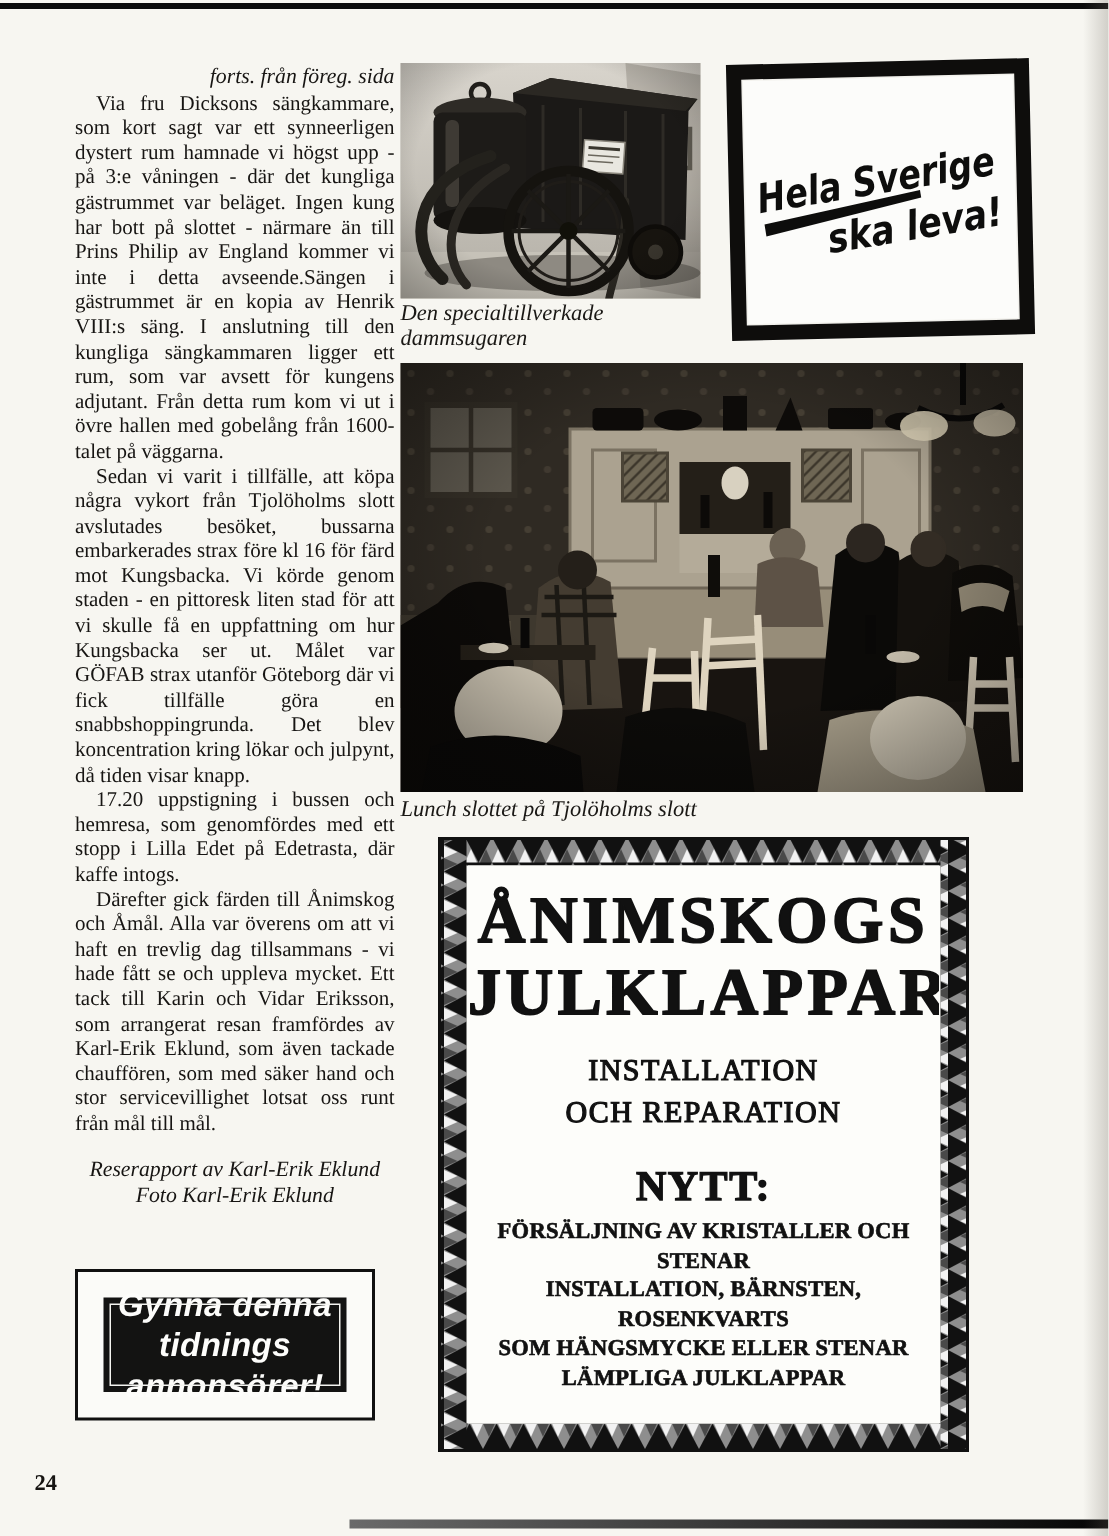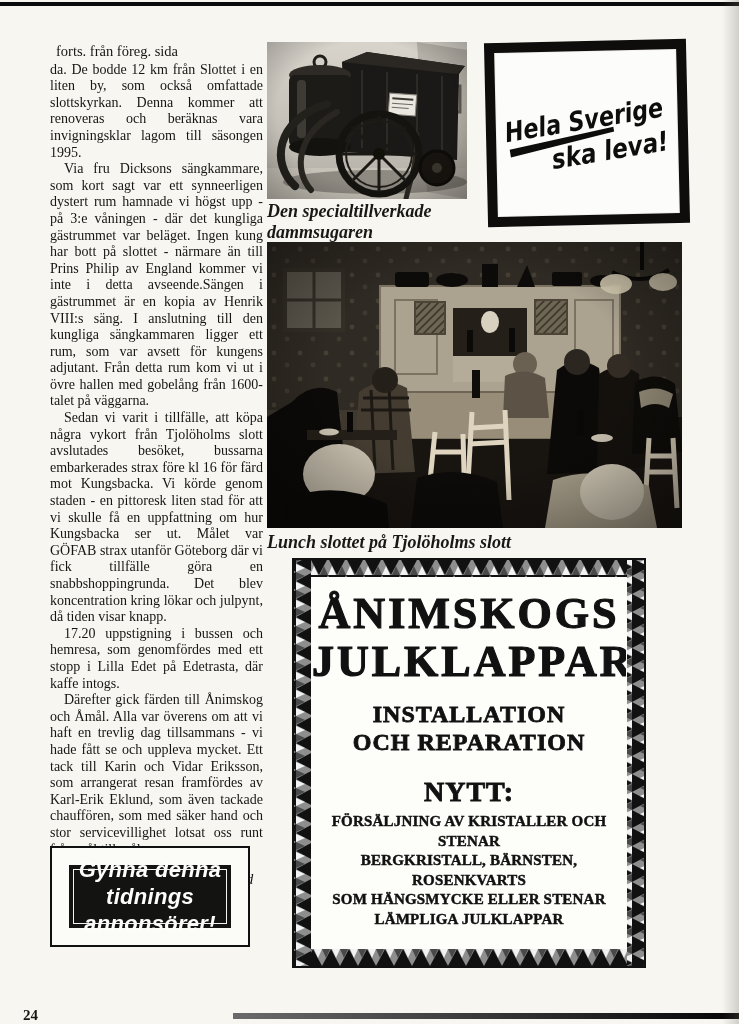--- a/index.html
+++ b/index.html
@@ -11,27 +11,27 @@
   
   .top-scan-bar{position:absolute;left:0;top:2px;width:739px;height:4px;background:#0b0b0b;}
   .bottom-scan-bar{position:absolute;left:233px;top:1013px;width:506px;height:6px;
     background:linear-gradient(to right,#6a6a6a,#050505);}
   .right-edge-shadow{position:absolute;right:0;top:0;width:17px;height:1024px;
     background:linear-gradient(to right,rgba(110,105,95,0),rgba(110,105,95,0.28));}
 
   
   .article{position:absolute;left:50px;top:43px;width:213px;
     font-size:14px;line-height:16.6px;text-align:justify;}
-  .cont-note{font-size:14.5px;margin:0 0 2px 6px;text-align:left;}
+  .cont-note{font-style:italic;font-size:14.5px;margin:0 0 2px 6px;text-align:right;}
   .article p{margin:0;text-indent:14px;}
   .article p.first{text-indent:0;}
   .bylines{margin-top:13px;text-align:center;font-style:italic;font-size:14.5px;line-height:17.5px;}
 
   
-  .caption{position:absolute;font-style:italic;font-weight:bold;font-size:18px;color:#1a1815;}
+  .caption{position:absolute;font-style:italic;font-weight:normal;font-size:15px;color:#1a1815;}
   .caption-vacuum{left:267px;top:201px;width:210px;}
   .caption-lunch{left:267px;top:532px;width:300px;}
 
   
   .photo{position:absolute;background:#b9b5ad;}
   .photo-vacuum{left:267px;top:42px;width:200px;height:157px;}
   .photo-lunch{left:267px;top:242px;width:415px;height:286px;}
   .photo svg{display:block;}
 
   
@@ -40,50 +40,49 @@
     transform:rotate(-1.3deg);box-shadow:0 0 0 1px #f2f1ec inset;}
   .logo-frame svg{display:block;width:100%;height:100%;}
 
   
   .ad-elservice{position:absolute;left:292px;top:558px;width:354px;height:410px;}
   .ad-border{position:absolute;left:0;top:0;width:354px;height:410px;}
   .ad-content{position:absolute;left:20px;top:19px;width:314px;height:372px;
     background:#fdfdfa;text-align:center;overflow:hidden;}
   .ad-title{font-weight:bold;font-size:44px;line-height:46px;letter-spacing:3px;
     margin-top:14px;-webkit-text-stroke:1.2px #111;color:#111;}
-  .ad-sub{font-weight:bold;font-size:24px;line-height:28px;letter-spacing:1px;
+  .ad-sub{font-weight:normal;font-size:20px;line-height:28px;letter-spacing:1px;
     margin-top:15px;-webkit-text-stroke:0.8px #111;color:#111;}
   .ad-nytt{font-weight:bold;font-size:28px;line-height:32px;letter-spacing:1px;
     margin-top:20px;-webkit-text-stroke:0.9px #111;color:#111;}
   .ad-lines{margin-top:4px;font-weight:bold;font-size:15px;line-height:19.5px;
     letter-spacing:0.2px;-webkit-text-stroke:0.45px #111;color:#111;}
   .ad-phones{margin-top:15px;font-weight:bold;font-size:20px;line-height:26px;
     letter-spacing:0.6px;-webkit-text-stroke:0.7px #111;color:#111;}
 
   
   .ad-gynna{position:absolute;left:50px;top:846px;width:200px;height:101px;
     border:2px solid #101010;background:#fbfbf8;padding:17px;box-sizing:border-box;}
   .ad-gynna-inner{width:100%;height:100%;background:#131312;box-sizing:border-box;
     display:flex;flex-direction:column;justify-content:center;align-items:center;
     outline:1px solid #f4f4f0;outline-offset:-5px;}
   .ad-gynna-inner div{color:#fdfdfb;font-family:"Liberation Sans",sans-serif;
     font-style:italic;font-weight:bold;font-size:22px;line-height:27px;letter-spacing:0.3px;}
 
-  .page-number{position:absolute;left:23px;top:1007px;font-weight:bold;font-size:15px;}
+  .page-number{position:absolute;left:23px;top:981px;font-weight:bold;font-size:15px;}
 </style>
 </head>
 <body>
 
 <div id="page">
 
   <div class="top-scan-bar"></div>
 
   <div class="article">
     <div class="cont-note">forts. från föreg. sida</div>
-    <p class="first">da. De bodde 12 km från Slottet i en liten by, som också omfattade slottskyrkan. Denna kommer att renoveras och beräknas vara invigningsklar lagom till säsongen 1995.</p>
     <p>Via fru Dicksons sängkammare, som kort sagt var ett synneerligen dystert rum hamnade vi högst upp - på 3:e våningen - där det kungliga gästrummet var beläget. Ingen kung har bott på slottet - närmare än till Prins Philip av England kommer vi inte i detta avseende.Sängen i gästrummet är en kopia av Henrik VIII:s säng. I anslutning till den kungliga sängkammaren ligger ett rum, som var avsett för kungens adjutant. Från detta rum kom vi ut i övre hallen med gobelång från 1600-talet på väggarna.</p>
     <p>Sedan vi varit i tillfälle, att köpa några vykort från Tjolöholms slott avslutades besöket, bussarna embarkerades strax före kl 16 för färd mot Kungsbacka. Vi körde genom staden - en pittoresk liten stad för att vi skulle få en uppfattning om hur Kungsbacka ser ut. Målet var GÖFAB strax utanför Göteborg där vi fick tillfälle göra en snabbshoppingrunda. Det blev koncentration kring lökar och julpynt, då tiden visar knapp.</p>
     <p>17.20 uppstigning i bussen och hemresa, som genomfördes med ett stopp i Lilla Edet på Edetrasta, där kaffe intogs.</p>
     <p>Därefter gick färden till Ånimskog och Åmål. Alla var överens om att vi haft en trevlig dag tillsammans - vi hade fått se och uppleva mycket. Ett tack till Karin och Vidar Eriksson, som arrangerat resan framfördes av Karl-Erik Eklund, som även tackade chauffören, som med säker hand och stor servicevillighet lotsat oss runt från mål till mål.</p>
     <div class="bylines">
       <div>Reserapport av Karl-Erik Eklund</div>
       <div>Foto Karl-Erik Eklund</div>
     </div>
   </div>
 
@@ -293,21 +292,21 @@
       <rect x="19" y="19" width="316" height="372" fill="#fdfdfa"></rect>
     </svg>
     <div class="ad-content">
       <div class="ad-title">ÅNIMSKOGS</div>
       <div class="ad-title" style="margin-top:2px;">JULKLAPPAR</div>
       <div class="ad-sub">INSTALLATION</div>
       <div class="ad-sub" style="margin-top:0;">OCH REPARATION</div>
       <div class="ad-nytt">NYTT:</div>
       <div class="ad-lines">
         <div>FÖRSÄLJNING AV KRISTALLER OCH STENAR</div>
-        <div>BERGKRISTALL, BÄRNSTEN, ROSENKVARTS</div>
+        <div>INSTALLATION, BÄRNSTEN, ROSENKVARTS</div>
         <div>SOM HÄNGSMYCKE ELLER STENAR</div>
         <div>LÄMPLIGA JULKLAPPAR</div>
       </div>
       <div class="ad-phones">
         <div>TEL/FAX:0532-202 77</div>
 
       </div>
     </div>
   </div>
 

